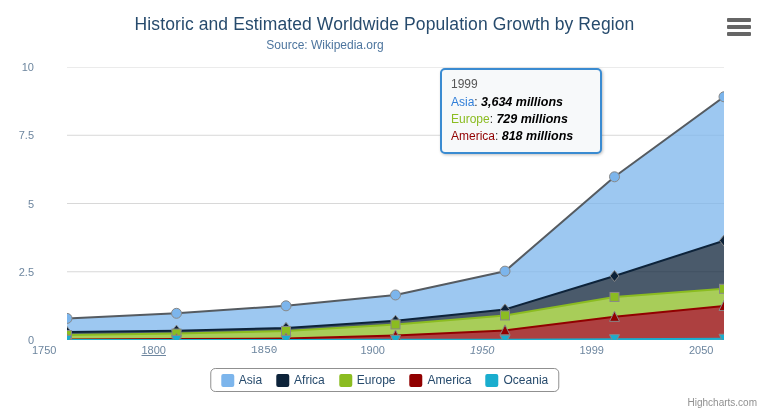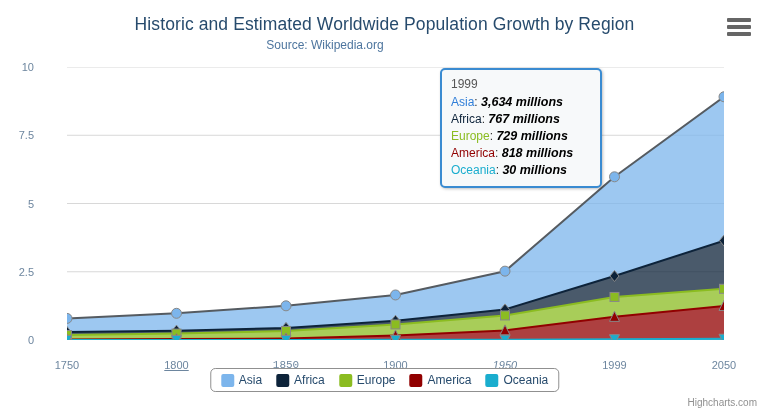--- a/index.html
+++ b/index.html
@@ -51,24 +51,24 @@
     position:absolute;
     right:735px;
     width:40px;
     text-align:right;
     font-size:11px; color:#6d869f;
     transform:translateY(-50%);
     white-space:nowrap;
   }
   .x-tick {
     position:absolute;
-    top:359px;
+    top:344px;
     width:70px;
     margin-left:-35px;
-    text-align:center;
+    text-align:left;
     font-size:11px; color:#6d869f;
   }
   
   #legend {
     position:absolute;
     left:50%; top:368px;
     transform:translateX(-50%);
     border:1px solid #909090;
     border-radius:5px;
     background:#ffffff;
@@ -192,24 +192,22 @@
         <polygon points="438,278.1451 443,268.1451 433,268.1451" fill="#1aadce" stroke="#888888" stroke-width="1"></polygon>
         <polygon points="547.5,277.681 552.5,267.681 542.5,267.681" fill="#1aadce" stroke="#888888" stroke-width="1"></polygon>
         <polygon points="657,277.2442 662,267.2442 652,267.2442" fill="#1aadce" stroke="#888888" stroke-width="1"></polygon>
       </svg>
   </div>
 
   <div id="tooltip">
     <div id="tooltip-header">1999</div>
     <div id="tooltip-rows">
         <div class="tt-row"><span class="tt-name" style="color: rgb(47, 126, 216);">Asia</span><span>: </span><span class="tt-value">3,634 millions</span></div>
-        <div class="tt-row"><span class="tt-name" style="color: rgb(13, 35, 58);">Africa</span><span>: </span><span class="tt-value">767 millions</span></div>
         <div class="tt-row"><span class="tt-name" style="color: rgb(139, 188, 33);">Europe</span><span>: </span><span class="tt-value">729 millions</span></div>
         <div class="tt-row"><span class="tt-name" style="color: rgb(145, 0, 0);">America</span><span>: </span><span class="tt-value">818 millions</span></div>
-        <div class="tt-row"><span class="tt-name" style="color: rgb(26, 173, 206);">Oceania</span><span>: </span><span class="tt-value">30 millions</span></div>
       </div>
   </div>
 
   <div id="legend">
       <div class="legend-item">
         <span class="legend-swatch" style="background: rgb(124, 181, 236);"></span>
         <span>Asia</span>
       </div>
       <div class="legend-item">
         <span class="legend-swatch" style="background: rgb(13, 35, 58);"></span>

